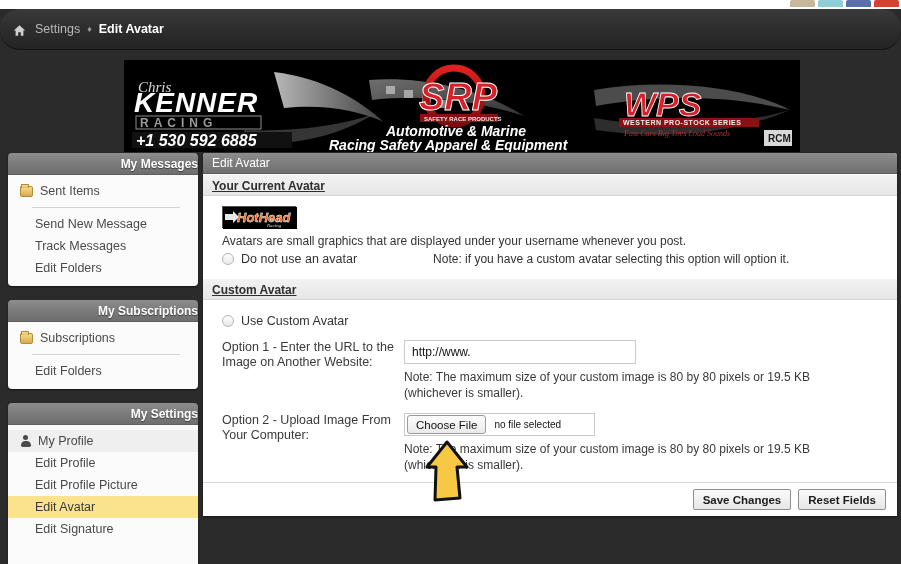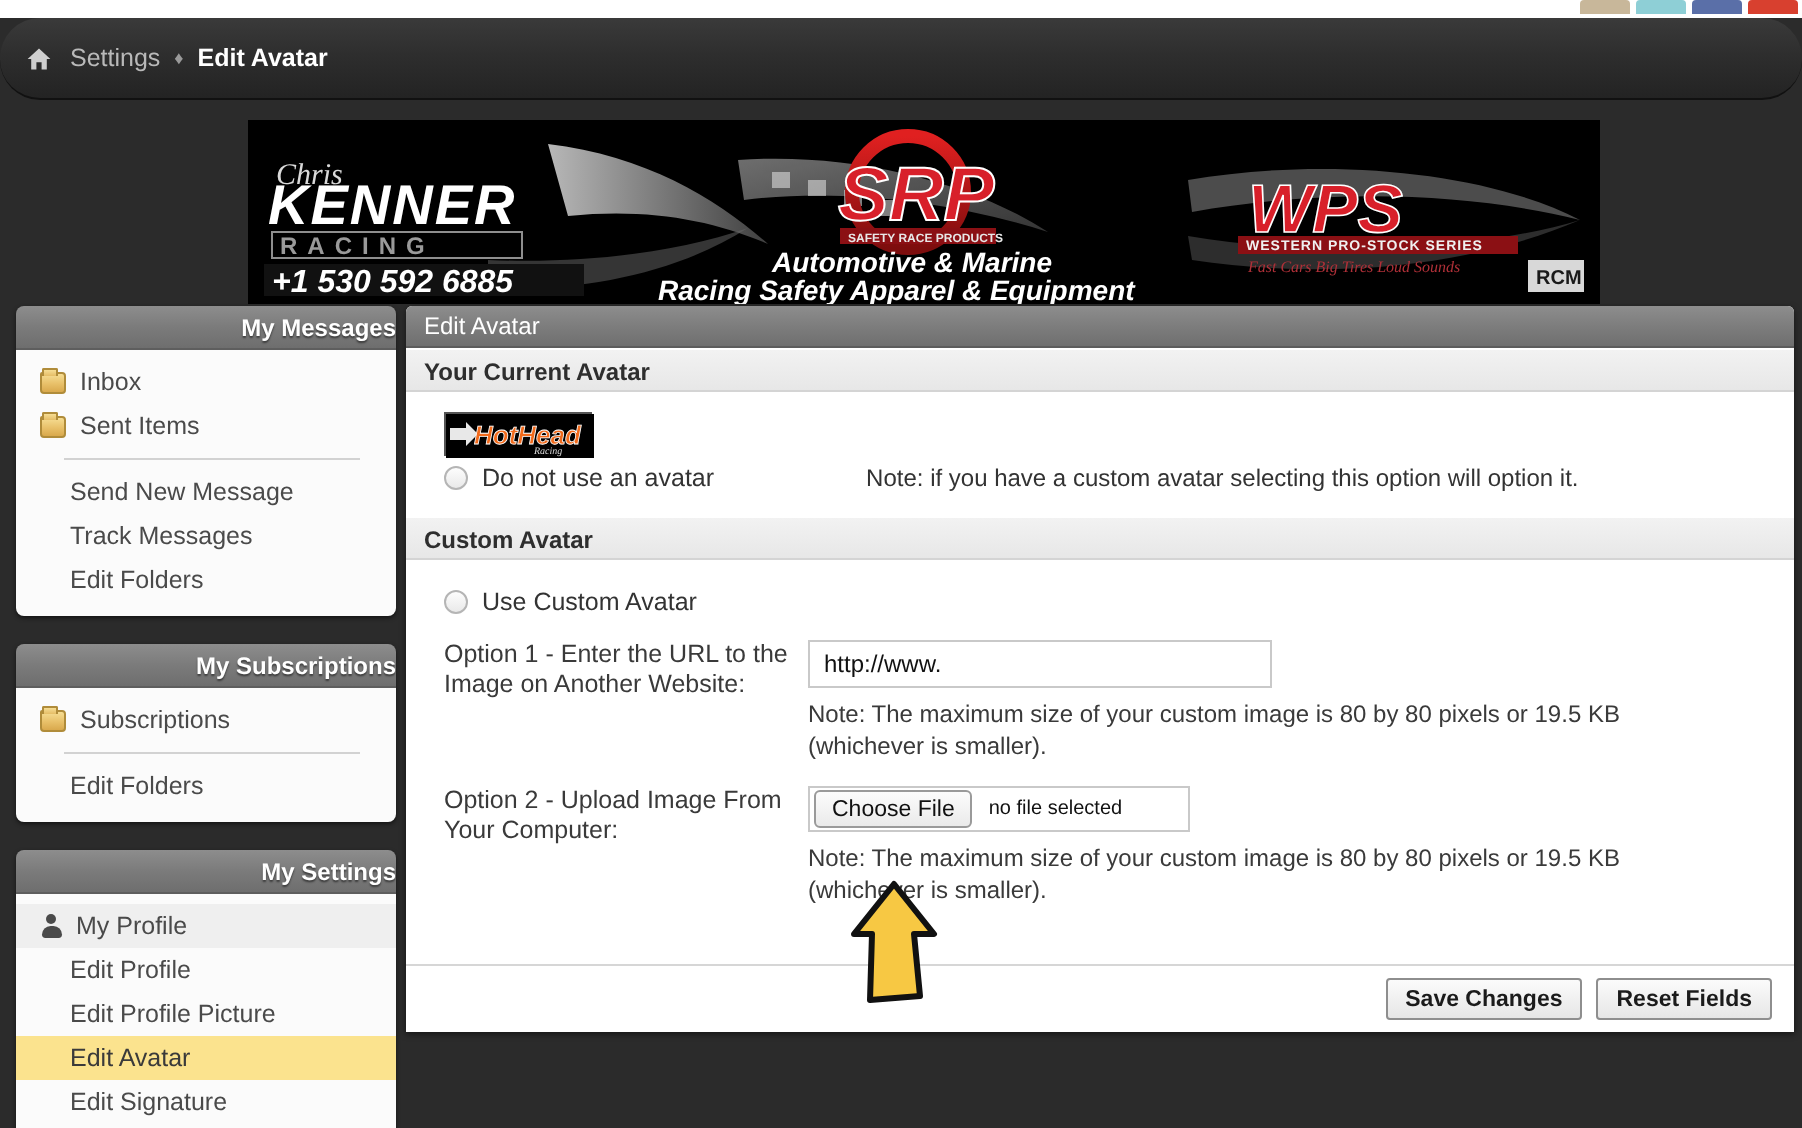--- a/index.html
+++ b/index.html
@@ -94,21 +94,21 @@
   }
   .c-head {
     height: 21px; line-height: 21px; padding-left: 9px;
     background: linear-gradient(180deg,#8d8d8d 0%,#7d7d7d 50%,#6f6f6f 100%);
     color: #fff; font-size: 12px; border-bottom: 1px solid #5c5c5c;
   }
   .sec-head {
     height: 22px; line-height: 22px; padding-left: 9px;
     background: linear-gradient(180deg,#f2f2f2,#e7e7e7);
     border-bottom: 1px solid #d4d4d4; border-top: 1px solid #fff;
-    font-size: 12px; font-weight: bold; color: #2e2e2e;
+    font-size: 12px; font-weight: bold; color: #2e2e2e; text-decoration: underline;
   }
   .sec-body { padding: 10px 0 12px 0; }
 
   .avatar-thumb {
     margin-left: 19px; width: 74px; height: 22px; background: #000;
     border: 1px solid #555; display: block;
   }
   .avatar-desc { margin: 6px 0 0 19px; font-size: 12px; color: #333; }
 
   .radio-row { display: flex; align-items: center; margin: 4px 0 0 19px; }
@@ -238,24 +238,20 @@
       <text x="644" y="82" font-family="Liberation Sans, sans-serif" font-size="10" font-weight="bold" fill="#1a1a1a">RCM</text>
     </svg>
   </div>
 
   <div class="sidebar" id="sidebar">
       <div class="panel">
         <div class="panel-head">My Messages</div>
         <div class="panel-body">
           <div class="s-item">
             <span class="s-icon ico-folder"></span>
-            <span>Inbox</span>
-          </div>
-          <div class="s-item">
-            <span class="s-icon ico-folder"></span>
             <span>Sent Items</span>
           </div>
           <div class="s-sep"></div>
           <div class="s-item indent">
             <span>Send New Message</span>
           </div>
           <div class="s-item indent">
             <span>Track Messages</span>
           </div>
           <div class="s-item indent">
@@ -306,20 +302,21 @@
     <div class="sec-head">Your Current Avatar</div>
     <div class="sec-body">
       <span class="avatar-thumb">
         <svg viewBox="0 0 74 22" width="74" height="22" aria-hidden="true">
           <rect width="74" height="22" fill="#000"></rect>
           <path d="M2 7 L10 7 L10 4 L16 10 L10 16 L10 13 L2 13 Z" fill="#e8e8e8"></path>
           <text x="14" y="15" font-family="Liberation Sans, sans-serif" font-size="13" font-weight="bold" font-style="italic" fill="#f26a1b" stroke="#ffffff" stroke-width="0.4">HotHead</text>
           <text x="44" y="20" font-family="Liberation Serif, serif" font-size="5" font-style="italic" fill="#d8d8d8">Racing</text>
         </svg>
       </span>
+      <div class="avatar-desc">Avatars are small graphics that are displayed under your username whenever you post.</div>
       <div class="radio-row">
         <span class="radio"></span>
         <span class="radio-lbl">Do not use an avatar</span>
         <span class="radio-note">Note: if you have a custom avatar selecting this option will option it.</span>
       </div>
     </div>
 
     <div class="sec-head">Custom Avatar</div>
     <div class="sec-body">
       <div class="radio-row">

